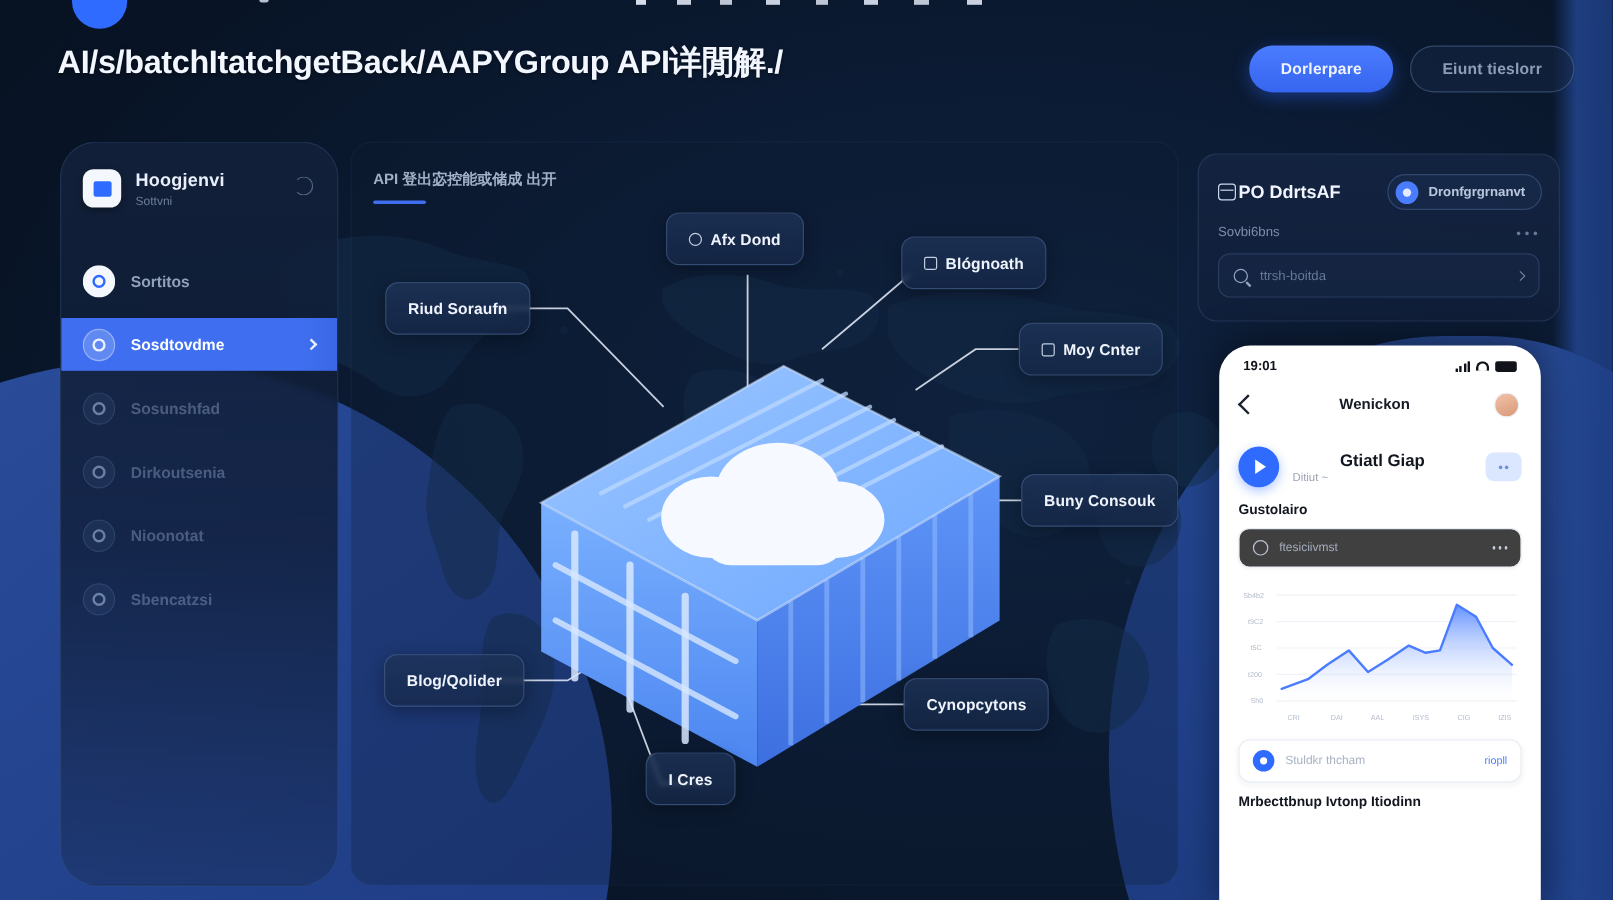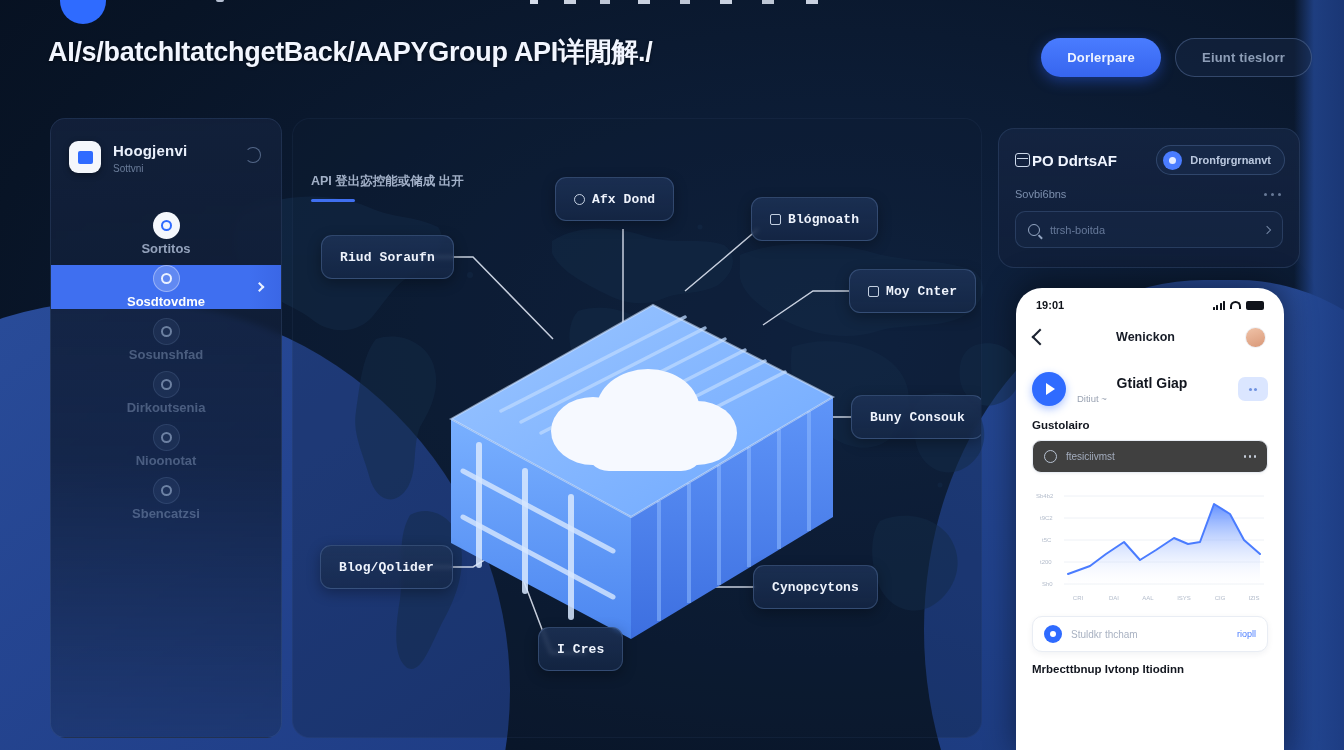--- a/index.html
+++ b/index.html
@@ -124,21 +124,21 @@
     background: rgba(22,38,68,.55);
     border: 1px solid rgba(120,150,200,.35);
     color: rgba(190,206,232,.72);
   }
 
   
   .sidebar {
     position: absolute;
     left: 50px; top: 118px;
     width: 232px; height: 620px;
-    border-radius: 15px;
+    border-radius: 30px;
     background: linear-gradient(180deg, rgba(18,32,58,.96) 0%, rgba(16,30,56,.80) 55%, rgba(24,44,82,.40) 100%);
     border: 1px solid rgba(120,155,210,.14);
     backdrop-filter: blur(3px);
     overflow: hidden;
   }
   .sb-head {
     position: relative;
     height: 82px;
     padding: 22px 18px 0 18px;
     display: flex; align-items: flex-start; gap: 12px;
@@ -168,23 +168,22 @@
     border-radius: 50%;
     border-left-color: transparent;
     cursor: pointer;
   }
 
   .sb-item {
     position: relative;
     height: 44px;
     margin: 0 0;
     padding: 0 18px;
-    display: flex; align-items: center; gap: 2px;
-    cursor: pointer;
-    flex-direction: column;
+    display: flex; align-items: center; gap: 13px;
+    cursor: pointer;
   }
   .sb-item + .sb-item { margin-top: 9px; }
   .sb-ico {
     width: 27px; height: 27px; border-radius: 50%;
     flex: none;
     display: flex; align-items: center; justify-content: center;
     background: rgba(120,150,195,.14);
     border: 1px solid rgba(140,170,215,.22);
   }
   .sb-ico.solid { background: #f4f7fc; border-color: transparent; }
@@ -229,21 +228,20 @@
     background: rgba(13,27,50,.28);
     border: 1px solid rgba(110,145,200,.07);
     overflow: hidden;
   }
   .tabrow { position: absolute; left: 18px; top: 22px; }
   .tab-label {
     font-size: 12.5px; font-weight: 600;
     color: rgba(205,219,242,.78);
     filter: blur(.5px);
     white-space: nowrap;
-    margin-top: 32px;
   }
   .tab-underline {
     margin-top: 9px;
     width: 44px; height: 3px; border-radius: 2px;
     background: #3f6ff0;
   }
 
   
   .illus { position: absolute; left: 0; top: 0; width: 690px; height: 620px; }
   .illus svg { width: 100%; height: 100%; }
@@ -253,21 +251,20 @@
     position: absolute;
     display: flex; align-items: center; gap: 7px;
     height: 44px;
     padding: 16px 18px;
     border-radius: 11px;
     background: linear-gradient(180deg, rgba(30,51,88,.80) 0%, rgba(22,40,72,.74) 100%);
     border: 1px solid rgba(132,166,220,.26);
     box-shadow: 0 4px 14px rgba(0,0,0,.30);
     backdrop-filter: blur(2px);
     cursor: pointer;
-    font-family: Liberation Mono, monospace;
   }
   .chip .ctext {
     font-size: 13px; font-weight: 700;
     color: #eef3fc;
     white-space: nowrap;
     filter: blur(.55px);
     letter-spacing: .1px;
   }
   .chip .cico {
     width: 11px; height: 11px; flex: none;

